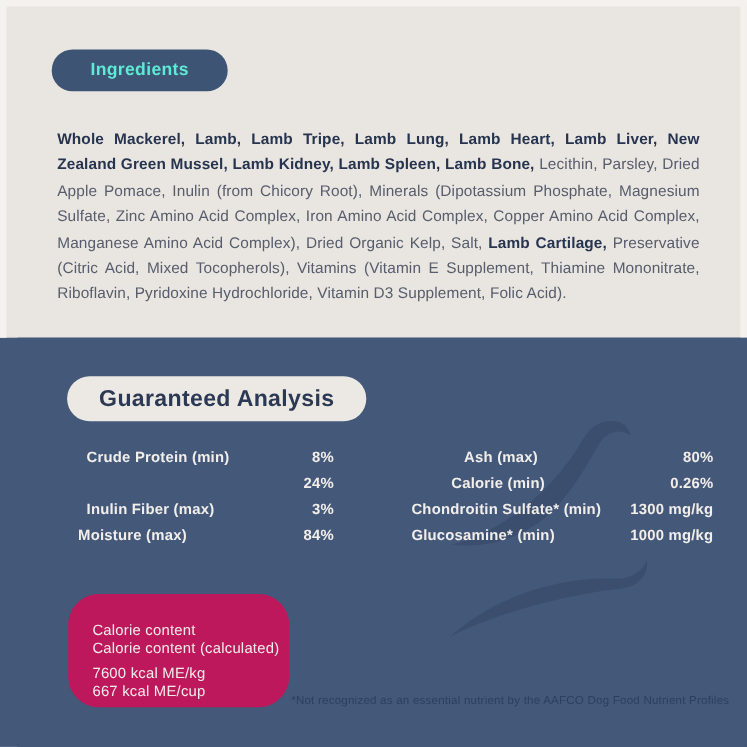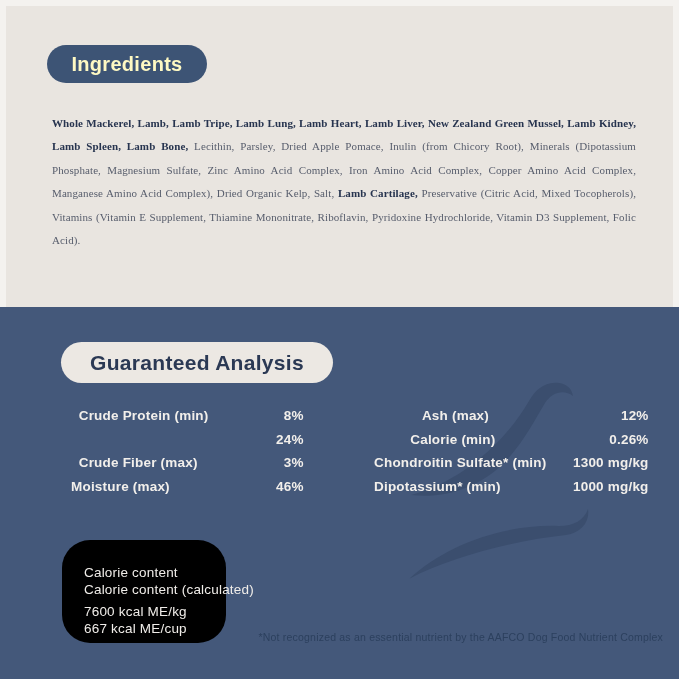--- a/index.html
+++ b/index.html
@@ -27,33 +27,32 @@
     justify-content: center;
     border-radius: 22px;
     font-weight: bold;
     letter-spacing: 0.3px;
     white-space: nowrap;
   }
   .ingredients-pill {
     left: 47px; top: 45px;
     width: 160px; height: 38px;
     background: #3d5475;
-    color: #fef9c3;
-    font-size: 20px;
+    color: #5eead4;
+    font-size: 16px;
   }
   .ingredients-text {
     position: absolute;
     left: 52px; top: 101px;
     width: 584px;
-    font-size: 11px;
+    font-size: 14px;
     line-height: 23.4px;
     text-align: justify;
     color: #575d6c;
     letter-spacing: 0.1px;
-    font-family: Liberation Serif, serif;
   }
   .ingredients-text .bold {
     font-weight: bold;
     color: #27344f;
   }
 
   
   .section-bottom {
     position: absolute;
     left: 16px; top: 307px;
@@ -90,22 +89,22 @@
     white-space: nowrap;
     justify-content: flex-end;
   }
   .ga-col-left  .ga-label { width: 205px; }
   .ga-col-right .ga-label { width: 199px; }
   .ga-value { }
 
   .calorie-box {
     position: absolute;
     left: 46px; top: 233px;
-    width: 164px; height: 103px;
-    background: #000000;
+    width: 201px; height: 103px;
+    background: #be185d;
     border-radius: 28px;
     box-sizing: border-box;
     padding: 25px 0 0 22px;
     color: #f0ede9;
     font-size: 13.5px;
     font-weight: 500;
     letter-spacing: 0.2px;
   }
   .calorie-line { line-height: 16.5px; white-space: nowrap; }
   .calorie-gap { height: 6px; }
@@ -144,52 +143,52 @@
 
     <div class="ga-col ga-col-left">
       <div class="ga-row">
         <span class="ga-label">Crude Protein (min)</span>
         <span class="ga-value">8%</span>
       </div>
       <div class="ga-row">
         <span class="ga-value">24%</span>
       </div>
       <div class="ga-row">
-        <span class="ga-label">Crude Fiber (max)</span>
+        <span class="ga-label">Inulin Fiber (max)</span>
         <span class="ga-value">3%</span>
       </div>
       <div class="ga-row">
         <span class="ga-label">Moisture (max)</span>
-        <span class="ga-value">46%</span>
+        <span class="ga-value">84%</span>
       </div>
     </div>
 
     <div class="ga-col ga-col-right">
       <div class="ga-row">
         <span class="ga-label">Ash (max)</span>
-        <span class="ga-value">12%</span>
+        <span class="ga-value">80%</span>
       </div>
       <div class="ga-row">
         <span class="ga-label">Calorie (min)</span>
         <span class="ga-value">0.26%</span>
       </div>
       <div class="ga-row">
         <span class="ga-label">Chondroitin Sulfate* (min)</span>
         <span class="ga-value">1300 mg/kg</span>
       </div>
       <div class="ga-row">
-        <span class="ga-label">Dipotassium* (min)</span>
+        <span class="ga-label">Glucosamine* (min)</span>
         <span class="ga-value">1000 mg/kg</span>
       </div>
     </div>
 
     <div class="calorie-box">
       <div class="calorie-line">Calorie content</div>
       <div class="calorie-line">Calorie content (calculated)</div>
       <div class="calorie-gap"></div>
       <div class="calorie-line">7600 kcal ME/kg</div>
       <div class="calorie-line">667 kcal ME/cup</div>
     </div>
 
-    <div class="footnote">*Not recognized as an essential nutrient by the AAFCO Dog Food Nutrient Complex</div>
+    <div class="footnote">*Not recognized as an essential nutrient by the AAFCO Dog Food Nutrient Profiles</div>
 
   </div>
 </div>
 
 </body></html>

